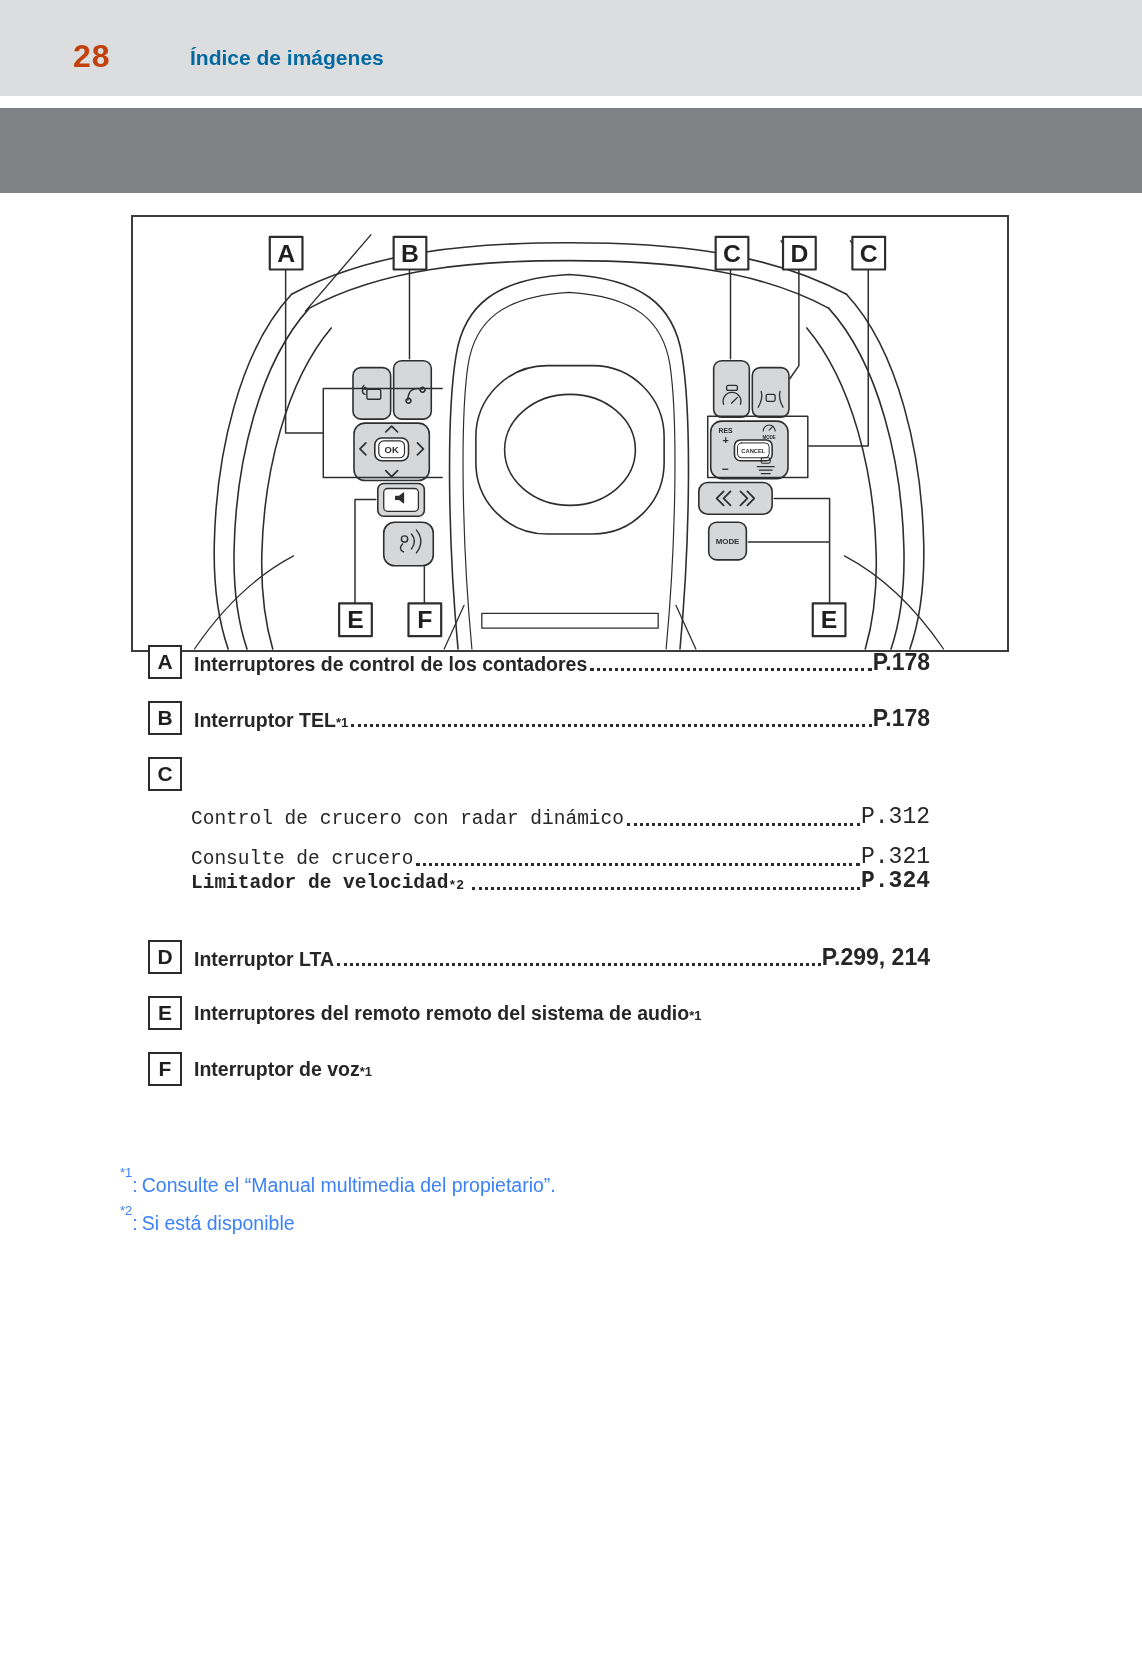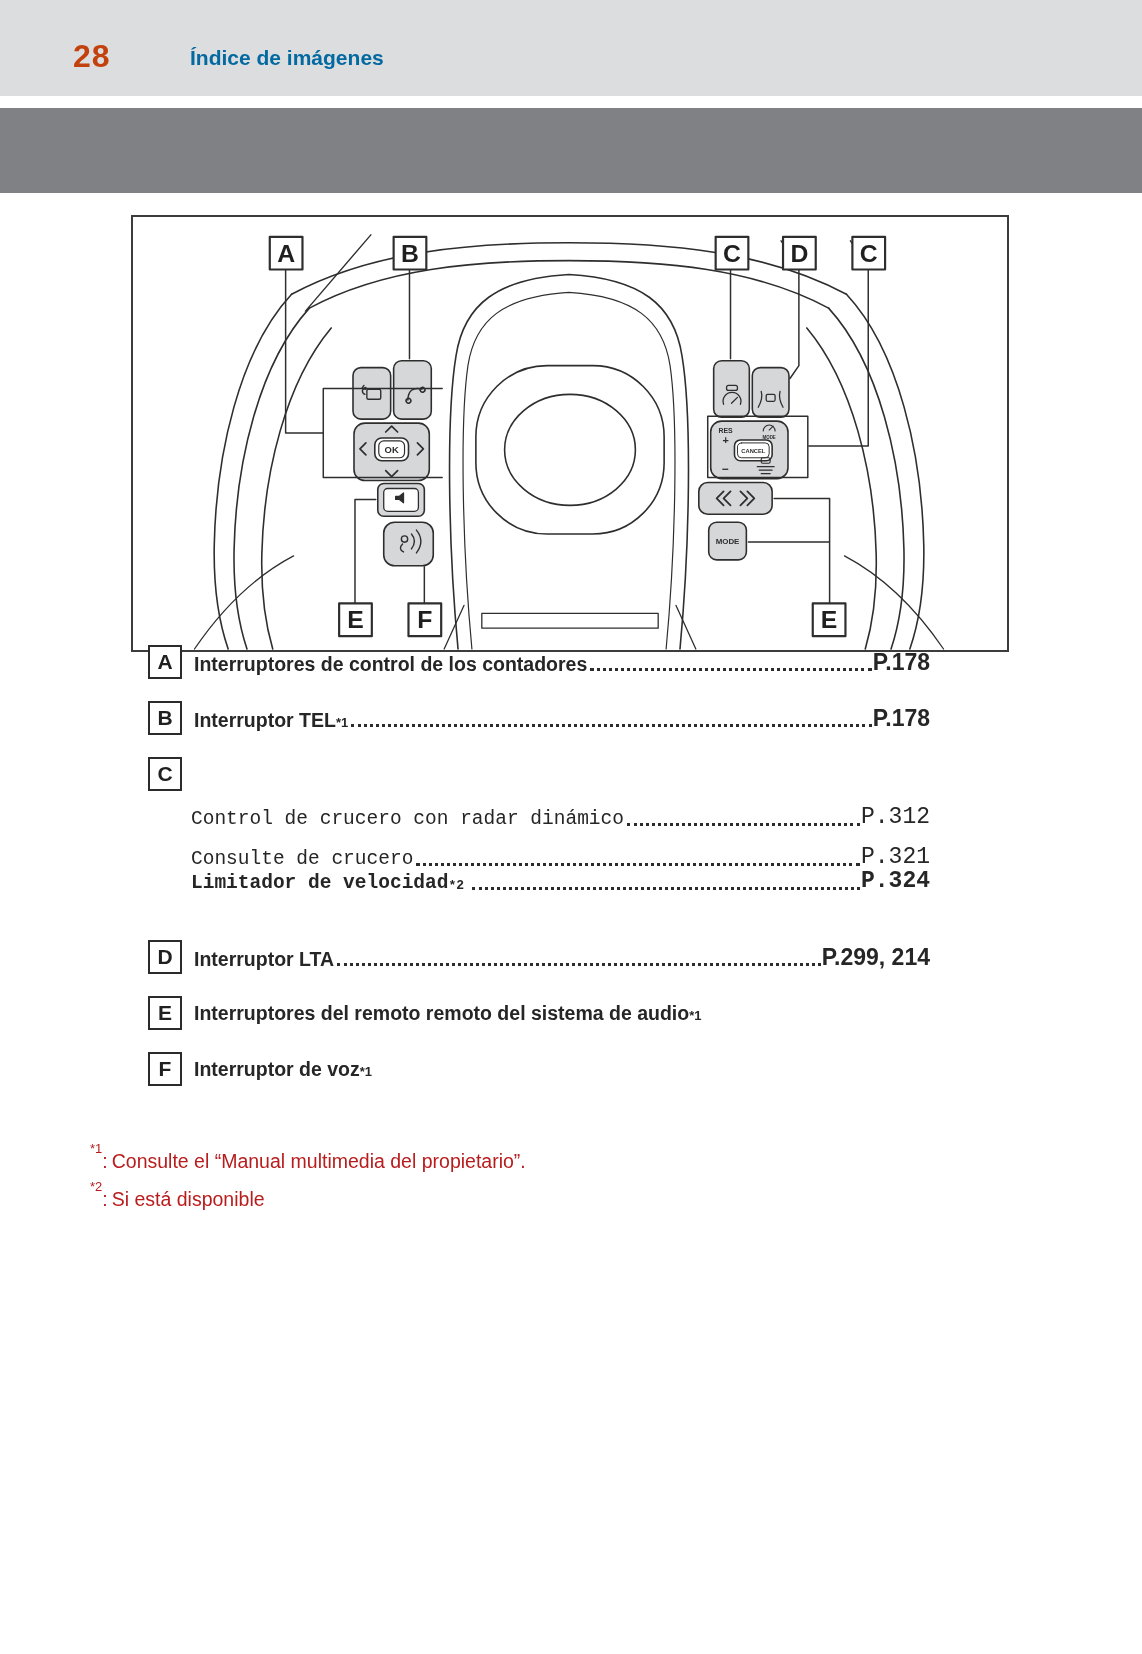--- a/index.html
+++ b/index.html
@@ -23,21 +23,21 @@
              font-size:21px;font-weight:bold;background:#fff;color:#1f1f1f;}
   .entry{flex:1;display:flex;align-items:flex-end;margin-left:12px;min-width:0;}
   .subrow .entry{margin-left:0;font-family:Liberation Mono, monospace;}
   .lbl{font-size:19.5px;line-height:1.15;white-space:nowrap;}
   .bold{font-weight:bold;}
   .sup{font-size:13px;font-weight:bold;position:relative;top:-8px;line-height:0;}
   .dots{flex:1;height:4px;border-bottom:3px dotted #2c2c2c;margin:0 1px 4px 3px;min-width:20px;}
   .pageref{font-size:23px;font-weight:bold;line-height:1.15;white-space:nowrap;}
   .plain{font-weight:normal;}
   
-  .footnote{position:absolute;left:90px;font-size:19.5px;color:#b91c1c;}
+  .footnote{position:absolute;left:120px;font-size:19.5px;color:#3b82f6;margin-top:24px;}
   .fn-marker{font-size:13px;position:relative;top:-7px;}
   .fn-text{margin-left:4px;}
 </style>
 </head>
 <body>
 
 <div class="page">
 
   <div class="header">
     <div class="page-num">28</div>

